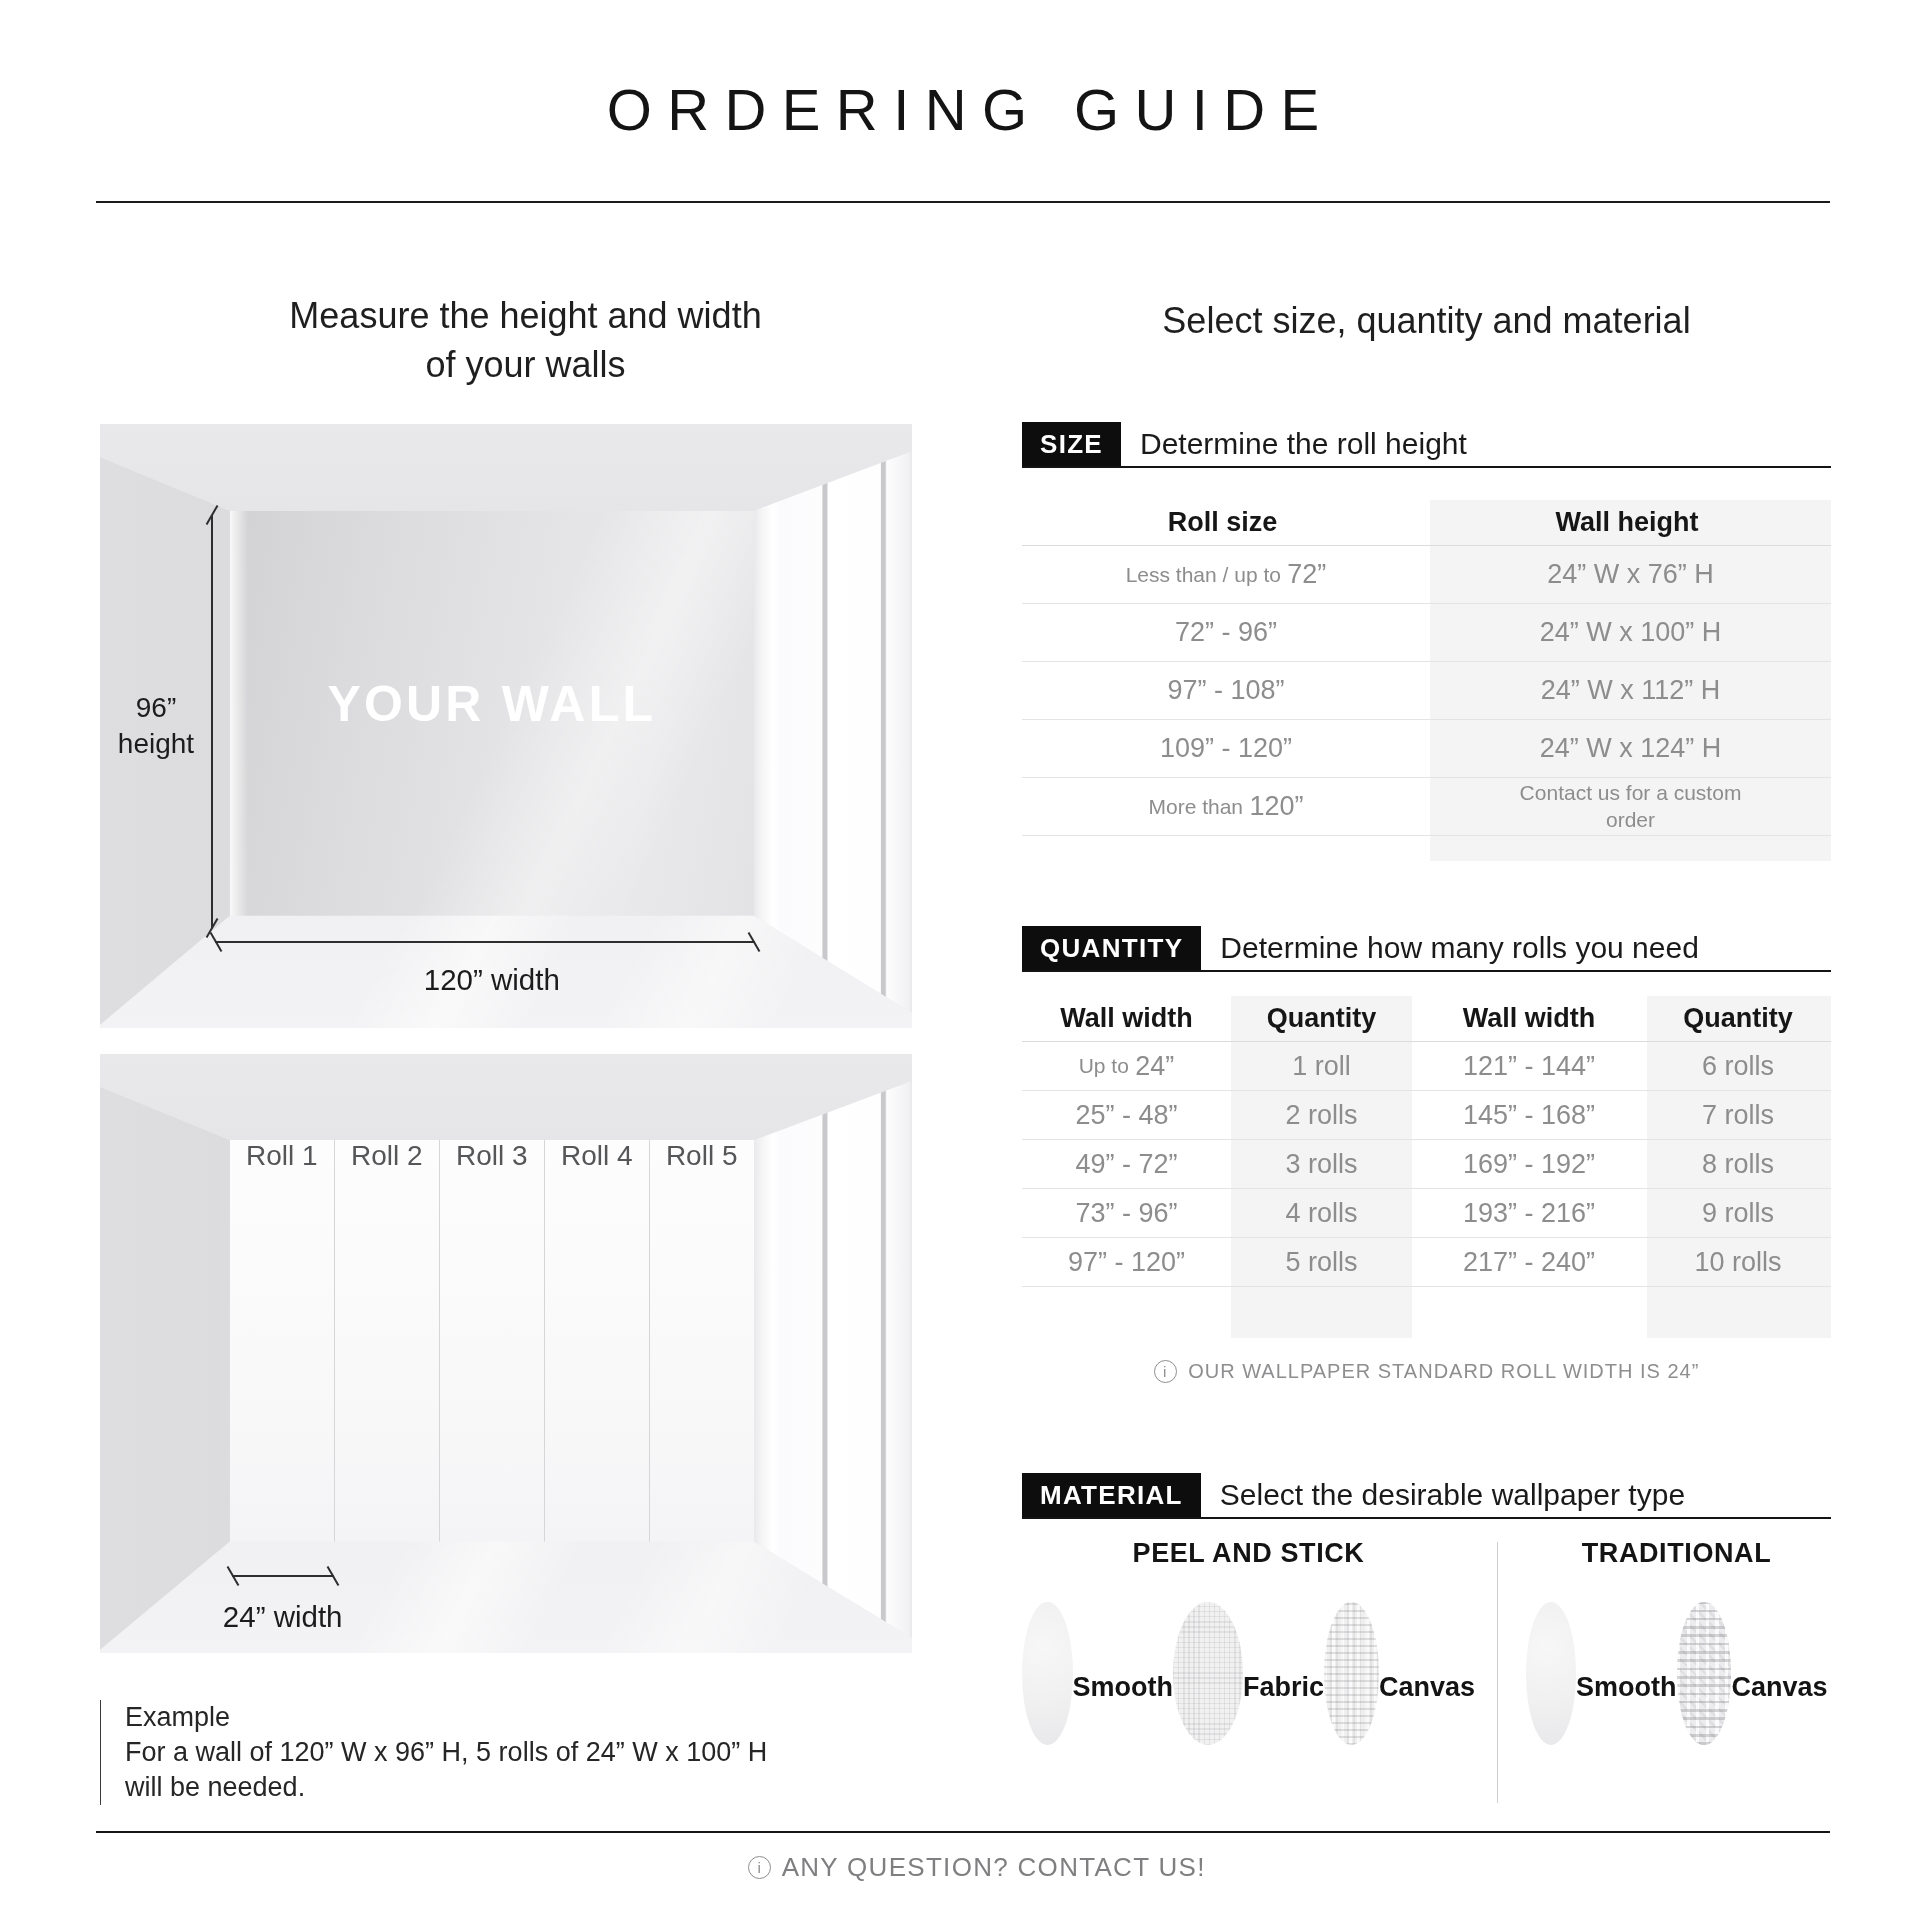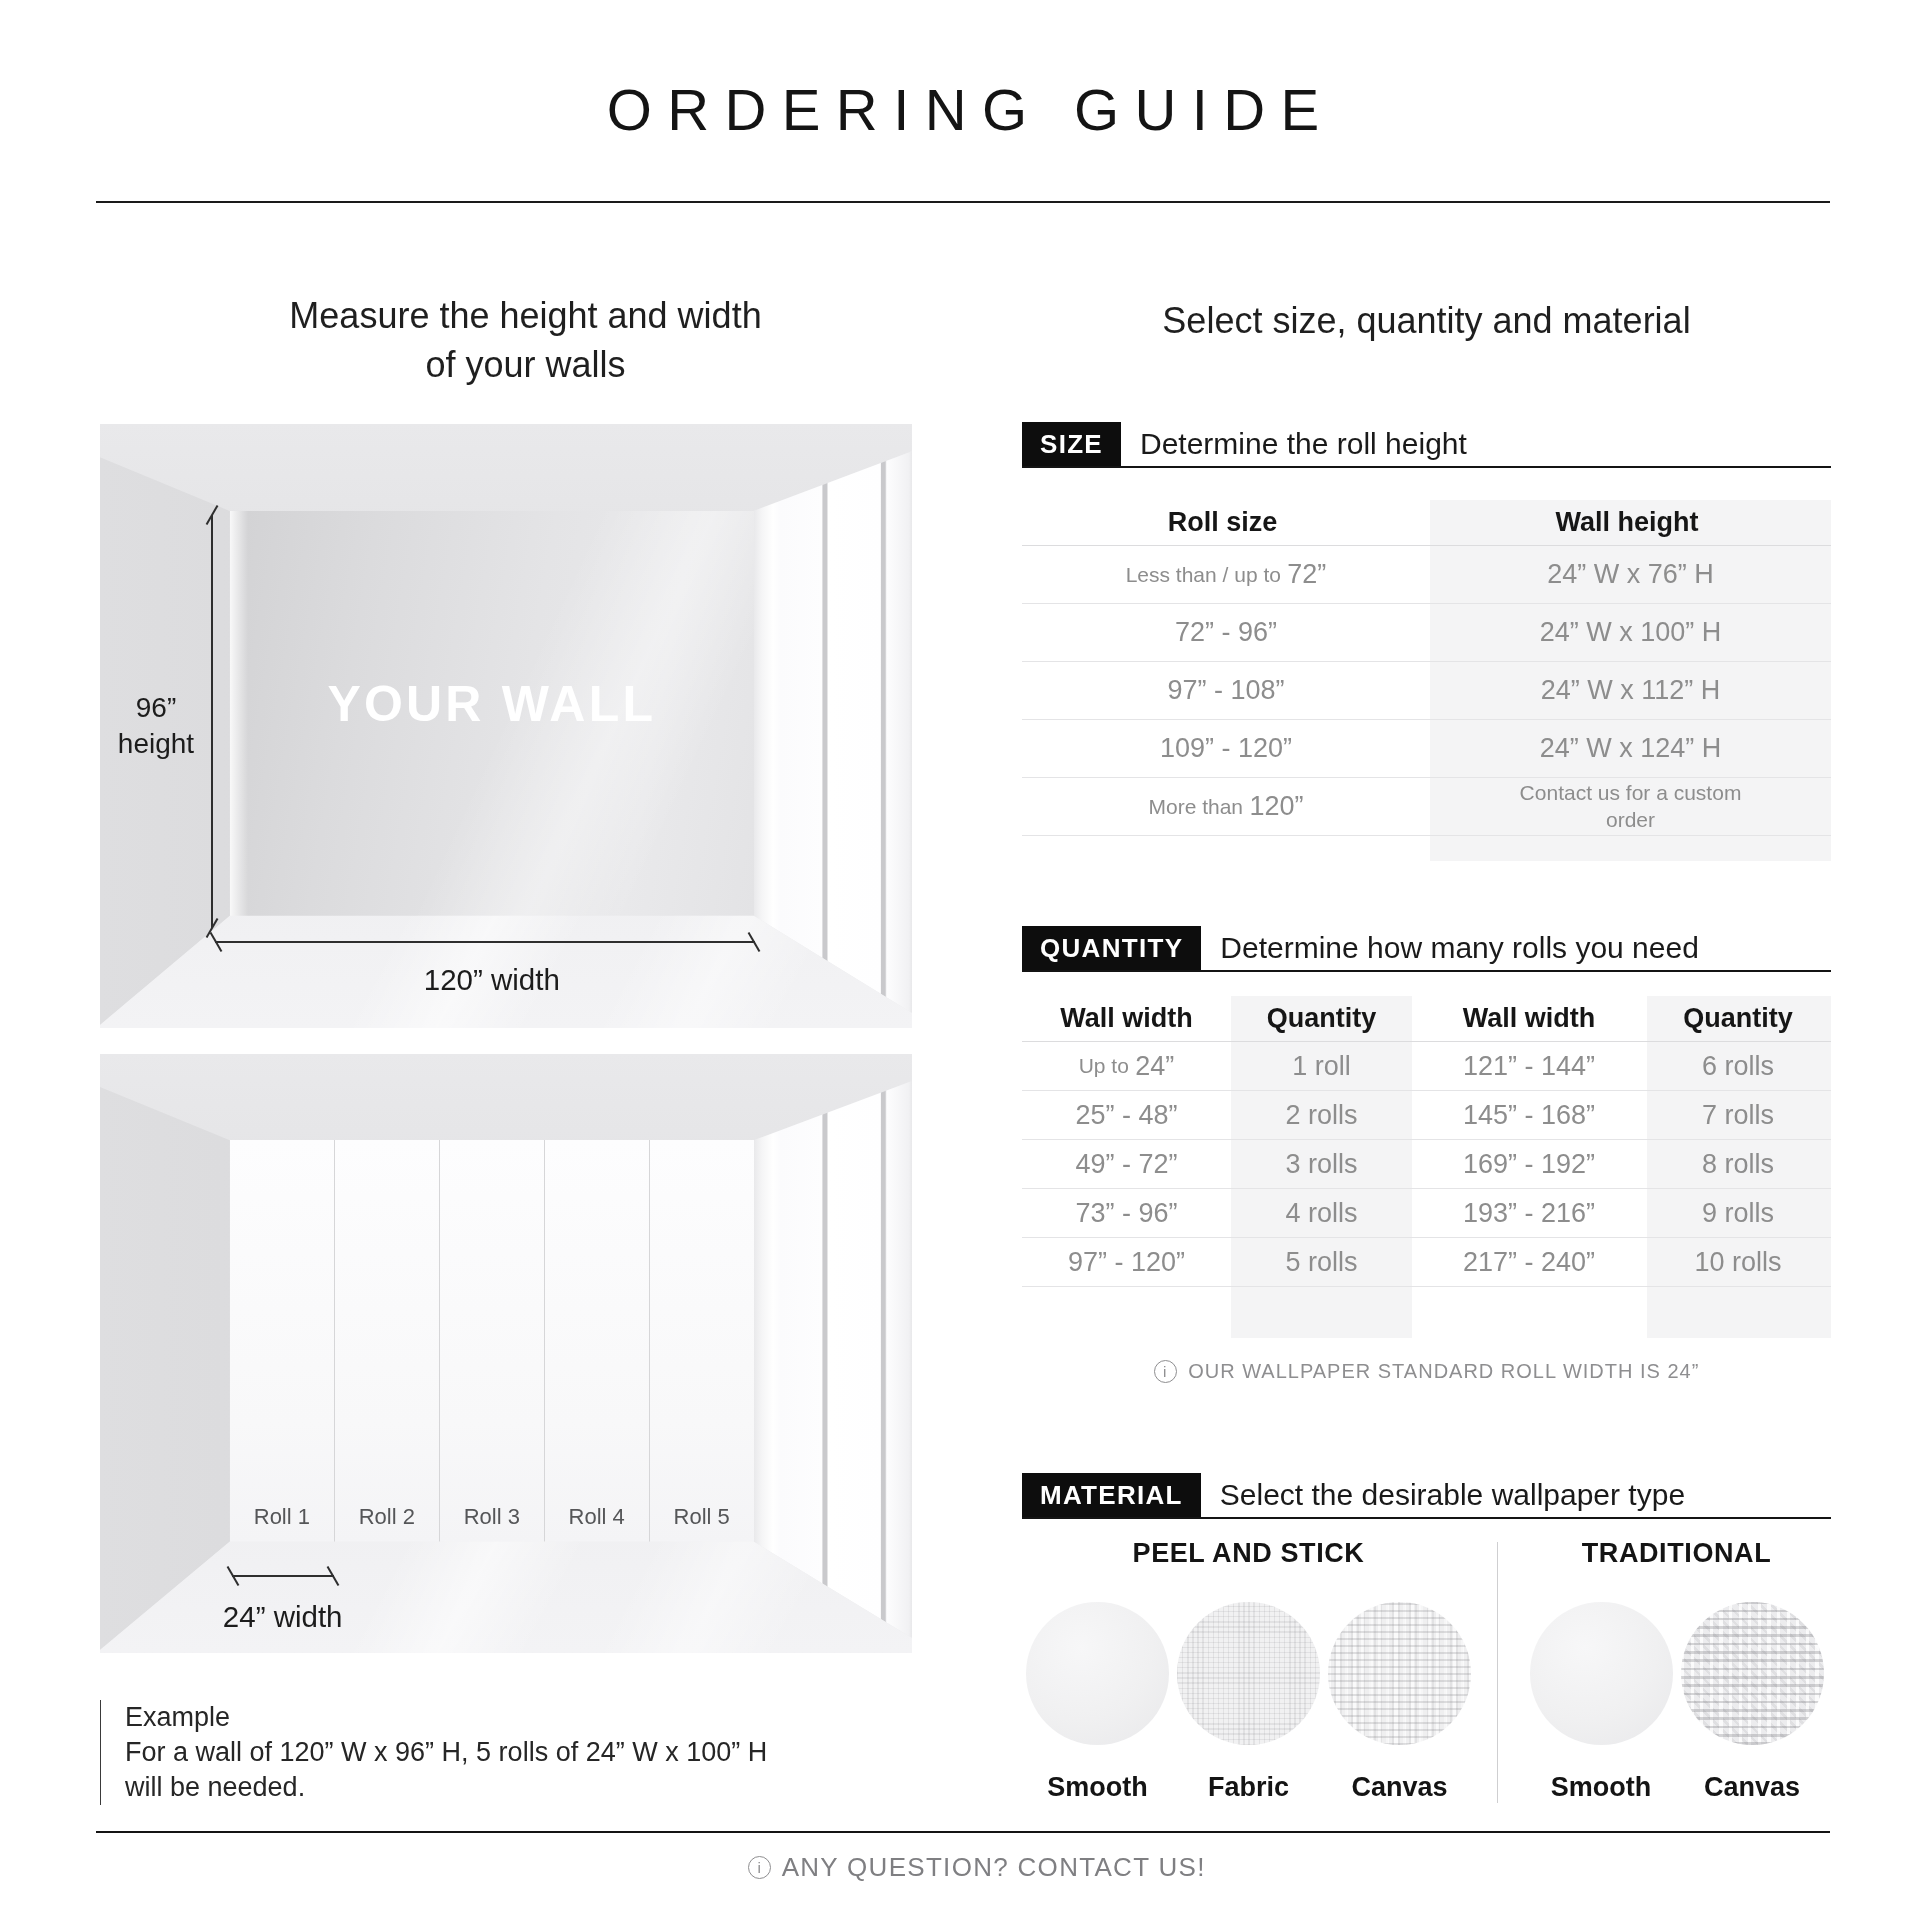--- a/index.html
+++ b/index.html
@@ -62,22 +62,22 @@
   .height-label span { display:block; }
   .your-wall { position:absolute; left:16%; top:41.5%; width:64.5%; text-align:center;
       font-size:50px; font-weight:700; letter-spacing:3.2px; color:#ffffff; }
   .width-label1 { position:absolute; left:16%; top:89.3%; width:64.5%; text-align:center;
       font-size:29.5px; color:#1c1c1c; }
   .width-label2 { position:absolute; left:9.5%; top:91.2%; width:26%; text-align:center;
       font-size:29.5px; color:#1c1c1c; }
 
   .rolls { position:absolute; left:16%; top:14.4%; width:64.5%; height:67%; display:flex; }
   .roll { flex:1; background:linear-gradient(180deg,#fdfdfe 0%,#f8f8f9 70%,#f4f4f6 100%);
-      border-right:1.3px solid #d6d6d8; display:flex; align-items:flex-end; justify-content:center;
-      padding-bottom:11.6px; font-size:22px; color:#555658; }
+      border-right:1.3px solid #d6d6d8; display:flex; justify-content:center;
+      padding-bottom:11.6px; font-size:28px; color:#555658; }
   .roll:last-child { border-right:none; }
 
   
   .example { position:absolute; left:100px; top:1700px; width:803px;
       border-left:1.9px solid #3a3a3a; padding-left:24px; font-size:27px; line-height:1.3; color:#262626; }
 
   
   .section-header { position:absolute; left:1022px; width:809px; height:46px;
       border-bottom:2.6px solid #141414; display:flex; align-items:stretch; gap:19px; }
   .section-label { background:#0d0d0d; color:#ffffff; font-size:26px; font-weight:700;
@@ -113,21 +113,21 @@
   .info-icon::before { content:"i"; }
 
   
   .material-body { position:absolute; left:1022px; top:1538px; width:809px; height:270px; }
   .mat-divider { position:absolute; left:475px; top:3.9px; width:1.3px; height:261px; background:#cfcfd1; }
   .mat-group { position:absolute; top:0; }
   #group-peel { left:0; width:453px; }
   #group-trad { left:500px; width:309px; }
   .group-title { text-align:center; font-size:27px; font-weight:700; letter-spacing:0.6px; color:#141414; }
   .options { display:flex; justify-content:center; margin-top:33px; }
-  .option { display:flex; flex-direction:column; align-items:center; width:151px; }
+  .option { display:flex; flex-direction:row; align-items:center; width:151px; }
   .circle { width:143px; height:143px; border-radius:50%; }
   .opt-label { margin-top:27px; font-size:27px; font-weight:700; color:#141414; }
   .tex-smooth { background:radial-gradient(circle at 38% 32%,#f7f7f8 0%,#f0f0f1 55%,#e8e8ea 100%); }
   .tex-fabric { background-color:#f1f1f2; background-image:
       repeating-linear-gradient(0deg,rgba(120,120,125,.13) 0 1.3px,transparent 1.3px 5.1px),
       repeating-linear-gradient(90deg,rgba(120,120,125,.13) 0 1.3px,transparent 1.3px 5.1px); }
   .tex-canvas { background-color:#efeff0; background-image:
       repeating-linear-gradient(0deg,rgba(110,110,115,.20) 0 1.9px,transparent 1.9px 7px),
       repeating-linear-gradient(90deg,rgba(255,255,255,.7) 0 3.2px,transparent 3.2px 8.3px),
       repeating-linear-gradient(90deg,rgba(110,110,115,.10) 0 1.9px,transparent 1.9px 5.8px); }

